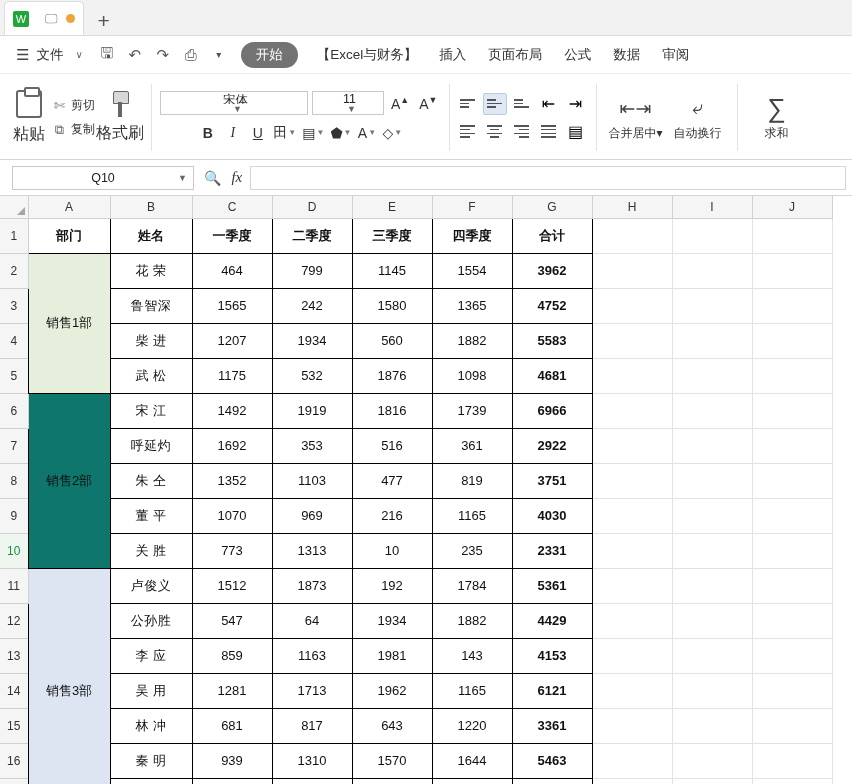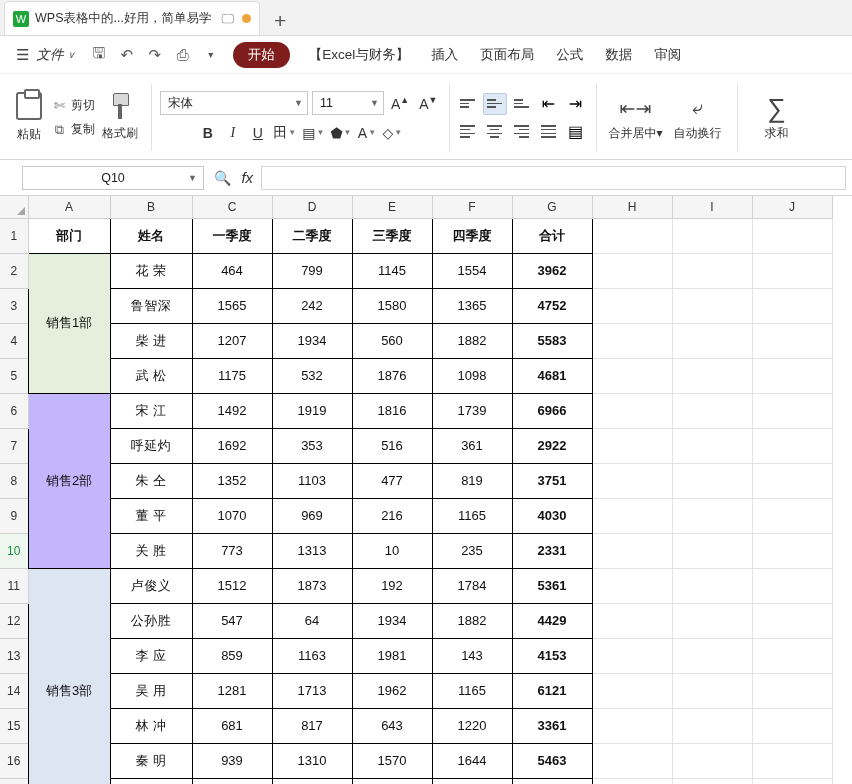--- a/index.html
+++ b/index.html
@@ -72,29 +72,29 @@
     height: 38px;
     display: flex;
     align-items: center;
     padding: 0 8px;
     background: #ffffff;
     font-size: 13.5px;
     color: #333;
     border-bottom: 1px solid #eee;
   }
   .menurow .hamburger { font-size: 15px; margin: 0 7px 0 8px; color: #444; }
-  .menu-file { display: flex; align-items: center; gap: 4px; margin-right: 10px; font-style: italic; }
+  .menu-file { display: flex; align-items: center; gap: 12px; margin-right: 10px; }
   .icon-btn {
     width: 26px; height: 26px;
     display: flex; align-items: center; justify-content: center;
     color: #555; font-size: 15px;
     margin: 0 1px;
   }
   .menu-start {
-    background: #7f1d1d; color: #fff;
+    background: #737373; color: #fff;
     border-radius: 13px;
     padding: 4px 15px;
     font-size: 13.5px;
     margin: 0 8px;
   }
   .menu-item { padding: 0 11px; white-space: nowrap; }
 
   
   .ribbon {
     height: 86px;
@@ -111,21 +111,21 @@
   .paste-ico {
     width: 26px; height: 28px;
     border: 2px solid #666; border-radius: 3px;
     position: relative;
   }
   .paste-ico:before {
     content: ""; position: absolute; top: -5px; left: 6px;
     width: 12px; height: 6px; border: 2px solid #666; border-radius: 2px;
     background: #fff;
   }
-  .small-label { font-size: 12px; color: #333; margin-top: 6px; white-space: nowrap; }
+  .small-label { font-size: 16px; color: #333; margin-top: 6px; white-space: nowrap; }
 
   .twocol { display: flex; flex-direction: column; justify-content: center; gap: 7px; }
   .mini-item { display: flex; align-items: center; font-size: 12px; color: #333; gap: 4px; white-space: nowrap; }
   .mini-ico { width: 15px; height: 15px; display: inline-flex; align-items: center; justify-content: center; color: #666; font-size: 13px; }
 
   .brush-col { display: flex; flex-direction: column; align-items: center; justify-content: center; width: 46px; margin-left: 2px;}
   .brush-ico {
     width: 22px; height: 26px; position: relative;
   }
   .brush-ico:before {
@@ -140,20 +140,21 @@
   .fontrow1 { display: flex; align-items: center; gap: 4px; }
   .combo {
     height: 24px;
     border: 1px solid #c8c8c8;
     background: #fff;
     font-size: 12.5px;
     color: #222;
     display: flex; align-items: center;
     padding: 0 4px 0 7px;
     position: relative;
+    flex-direction: column;
   }
   .combo .cv { flex: 1; overflow: hidden; white-space: nowrap; }
   .combo .caret { color: #666; font-size: 9px; margin-left: 4px; }
   .combo.font { width: 148px; }
   .combo.size { width: 72px; }
   .aa-btn { font-size: 14px; color: #333; padding: 0 3px; }
   .aa-btn sup { font-size: 9px; }
 
   .fontrow2 { display: flex; align-items: center; gap: 2px; }
   .fbtn {
@@ -187,25 +188,25 @@
     border-bottom: 1px solid #d6d6d6;
     padding: 0 6px;
   }
   .namebox {
     width: 182px; height: 24px;
     border: 1px solid #c8c8c8;
     background: #fff;
     display: flex; align-items: center; justify-content: center;
     font-size: 12.5px; color: #222;
     position: relative;
-    margin-left: 16px;
+    margin-left: 6px;
   }
   .namebox .caret { position: absolute; right: 6px; font-size: 9px; color: #666; }
   .fb-ico { margin: 0 10px; color: #555; font-size: 14px; }
-  .fb-fx { font-family: Liberation Sans, sans-serif; font-style: italic; font-size: 15px; color: #333; margin-right: 8px;}
+  .fb-fx { font-family: Liberation Serif, serif; font-style: italic; font-size: 15px; color: #333; margin-right: 8px;}
   .fb-input {
     flex: 1; height: 24px;
     border: 1px solid #d5d5d5;
     background: #fff;
     font-size: 12.5px;
     padding: 0 6px;
     display: flex; align-items: center;
     color: #222;
   }
 
@@ -254,32 +255,31 @@
     color: #111;
     text-align: center;
     height: 35px;
     background: #fff;
     overflow: hidden;
     white-space: nowrap;
   }
   td.cell.bordered { border: 1px solid #000; }
   td.cell.bold { font-weight: bold; }
   td.cell.dept1 { background: #e6efdc; }
-  td.cell.dept2 { background: #c4b5fd; }
+  td.cell.dept2 { background: #0f766e; }
   td.cell.dept3 { background: #dde4f2; }
   td.cell.empty { border: 1px solid #e3e3e3; background:#fff; }
   .namecell { letter-spacing: 0.5px; }
 </style>
 </head>
 <body>
 
 <div class="tabbar">
   <div class="doc-tab">
     <span class="wps-ico">W</span>
-    <span class="tab-title">WPS表格中的...好用，简单易学</span>
     <span class="monitor-ico">🖵</span>
     <span class="dot"></span>
   </div>
   <div class="plus-tab">+</div>
 </div>
 
 <div class="menurow">
   <span class="hamburger">☰</span>
   <span class="menu-file">
     <span>文件</span>

